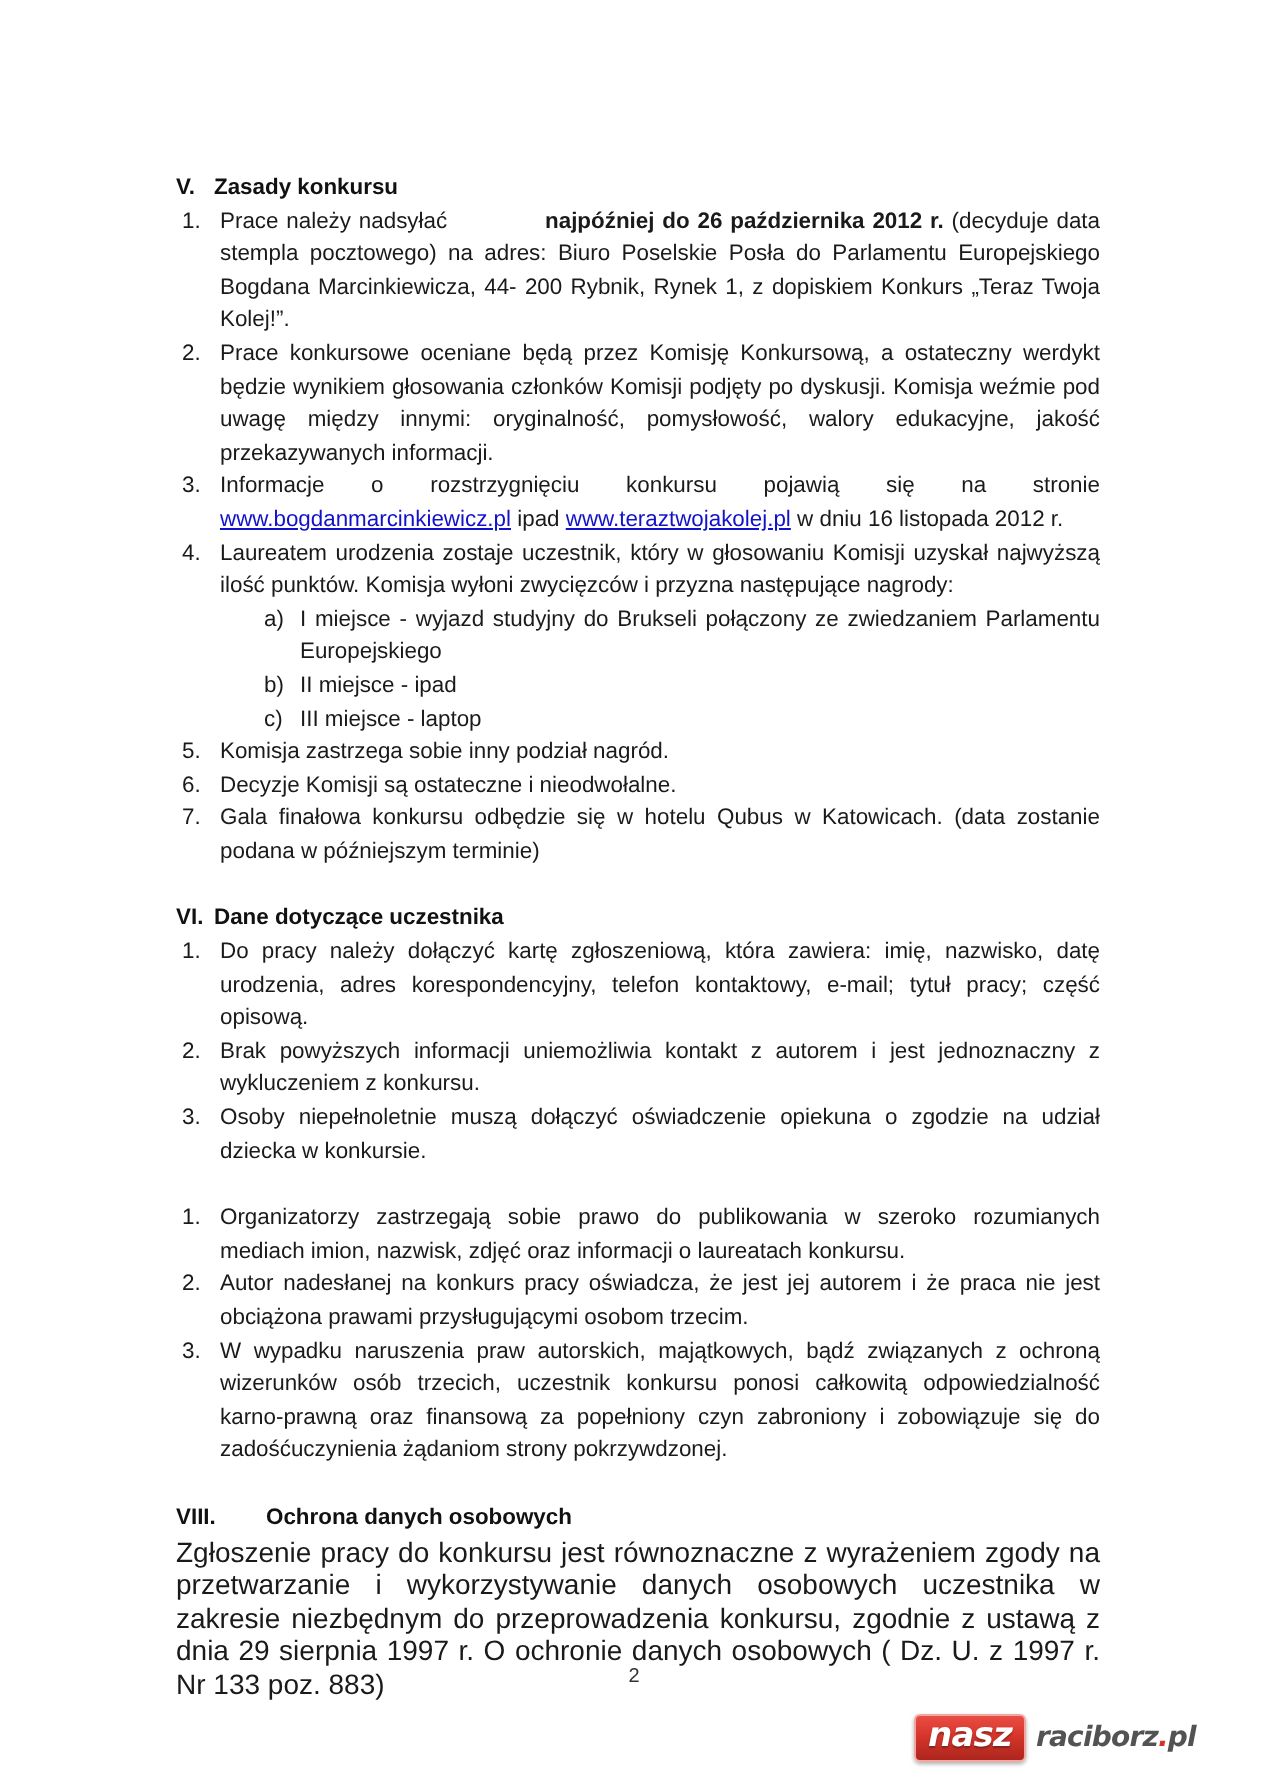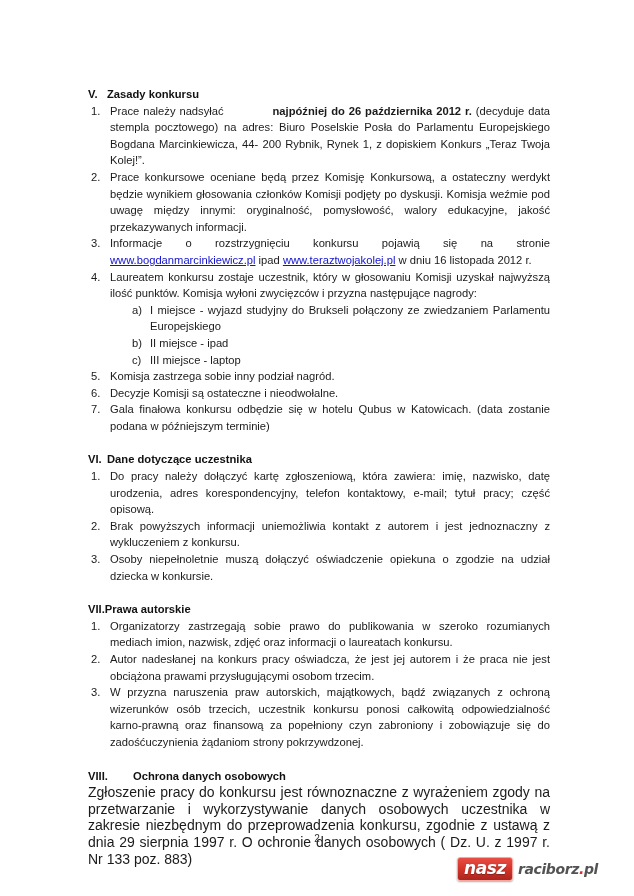--- a/index.html
+++ b/index.html
@@ -190,21 +190,21 @@
       <li>
         <span class="marker">2.</span>
         <span>Prace konkursowe oceniane będą przez Komisję Konkursową, a ostateczny werdykt będzie wynikiem głosowania członków Komisji podjęty po dyskusji. Komisja weźmie pod uwagę między innymi: oryginalność, pomysłowość, walory edukacyjne, jakość przekazywanych informacji.</span>
       </li>
       <li>
         <span class="marker">3.</span>
         <span><span>Informacje o rozstrzygnięciu konkursu pojawią się na stronie </span><a class="link" href="#">www.bogdanmarcinkiewicz.pl</a><span> ipad </span><a class="link" href="#">www.teraztwojakolej.pl</a><span> w dniu 16 listopada 2012 r.</span></span>
       </li>
       <li>
         <span class="marker">4.</span>
-        <span>Laureatem konkursu zostaje uczestnik, który w głosowaniu Komisji uzyskał najwyższą ilość punktów. Komisja wyłoni zwycięzców i przyzna następujące nagrody:</span>
+        <span>Laureatem urodzenia zostaje uczestnik, który w głosowaniu Komisji uzyskał najwyższą ilość punktów. Komisja wyłoni zwycięzców i przyzna następujące nagrody:</span>
         <ol class="alphalist">
           <li>
             <span class="marker">a)</span>
             <span>I miejsce - wyjazd studyjny do Brukseli połączony ze zwiedzaniem Parlamentu Europejskiego</span>
           </li>
           <li>
             <span class="marker">b)</span>
             <span>II miejsce - ipad</span>
           </li>
           <li>
@@ -244,37 +244,33 @@
         <span>Brak powyższych informacji uniemożliwia kontakt z autorem i jest jednoznaczny z wykluczeniem z konkursu.</span>
       </li>
       <li>
         <span class="marker">3.</span>
         <span>Osoby niepełnoletnie muszą dołączyć oświadczenie opiekuna o zgodzie na udział dziecka w konkursie.</span>
       </li>
     </ol>
 
     <div class="section-gap"></div>
 
-    <div class="heading notab">
-      <span class="num">VII.</span>
-      <span>Prawa autorskie</span>
-    </div>
 
     <ol class="numlist">
       <li>
         <span class="marker">1.</span>
         <span>Organizatorzy zastrzegają sobie prawo do publikowania w szeroko rozumianych mediach imion, nazwisk, zdjęć oraz informacji o laureatach konkursu.</span>
       </li>
       <li>
         <span class="marker">2.</span>
         <span>Autor nadesłanej na konkurs pracy oświadcza, że jest jej autorem i że praca nie jest obciążona prawami przysługującymi osobom trzecim.</span>
       </li>
       <li>
         <span class="marker">3.</span>
-        <span>W przyzna naruszenia praw autorskich, majątkowych, bądź związanych z ochroną wizerunków osób trzecich, uczestnik konkursu ponosi całkowitą odpowiedzialność karno-prawną oraz finansową za popełniony czyn zabroniony i zobowiązuje się do zadośćuczynienia żądaniom strony pokrzywdzonej.</span>
+        <span>W wypadku naruszenia praw autorskich, majątkowych, bądź związanych z ochroną wizerunków osób trzecich, uczestnik konkursu ponosi całkowitą odpowiedzialność karno-prawną oraz finansową za popełniony czyn zabroniony i zobowiązuje się do zadośćuczynienia żądaniom strony pokrzywdzonej.</span>
       </li>
     </ol>
 
     <div class="section-gap"></div>
 
     <div class="heading wide">
       <span class="num">VIII.</span>
       <span>Ochrona danych osobowych</span>
     </div>
 

